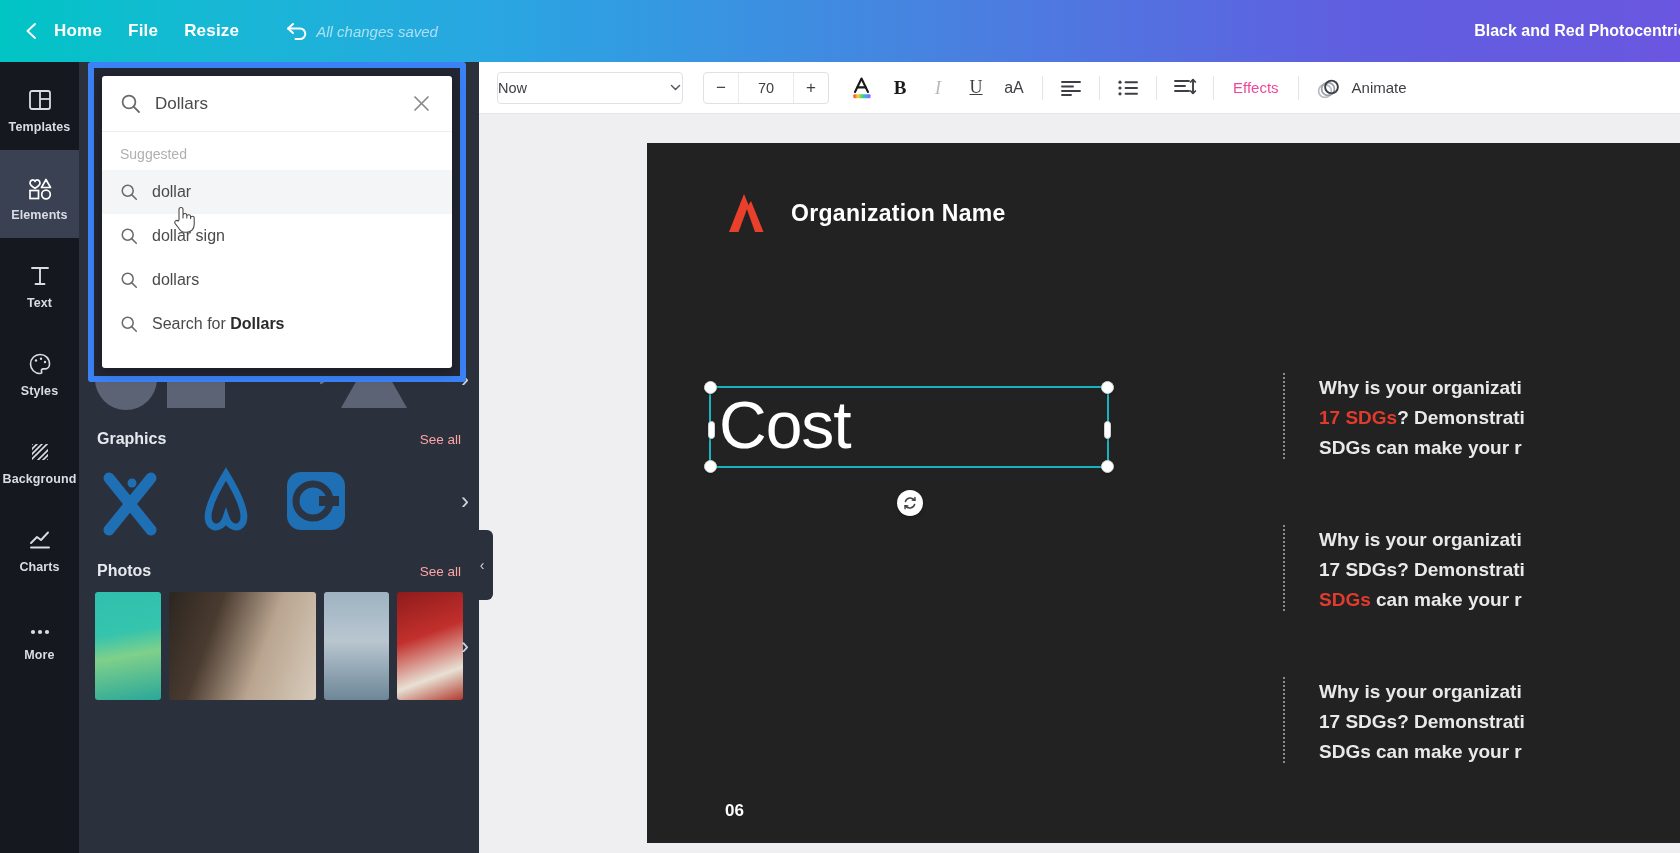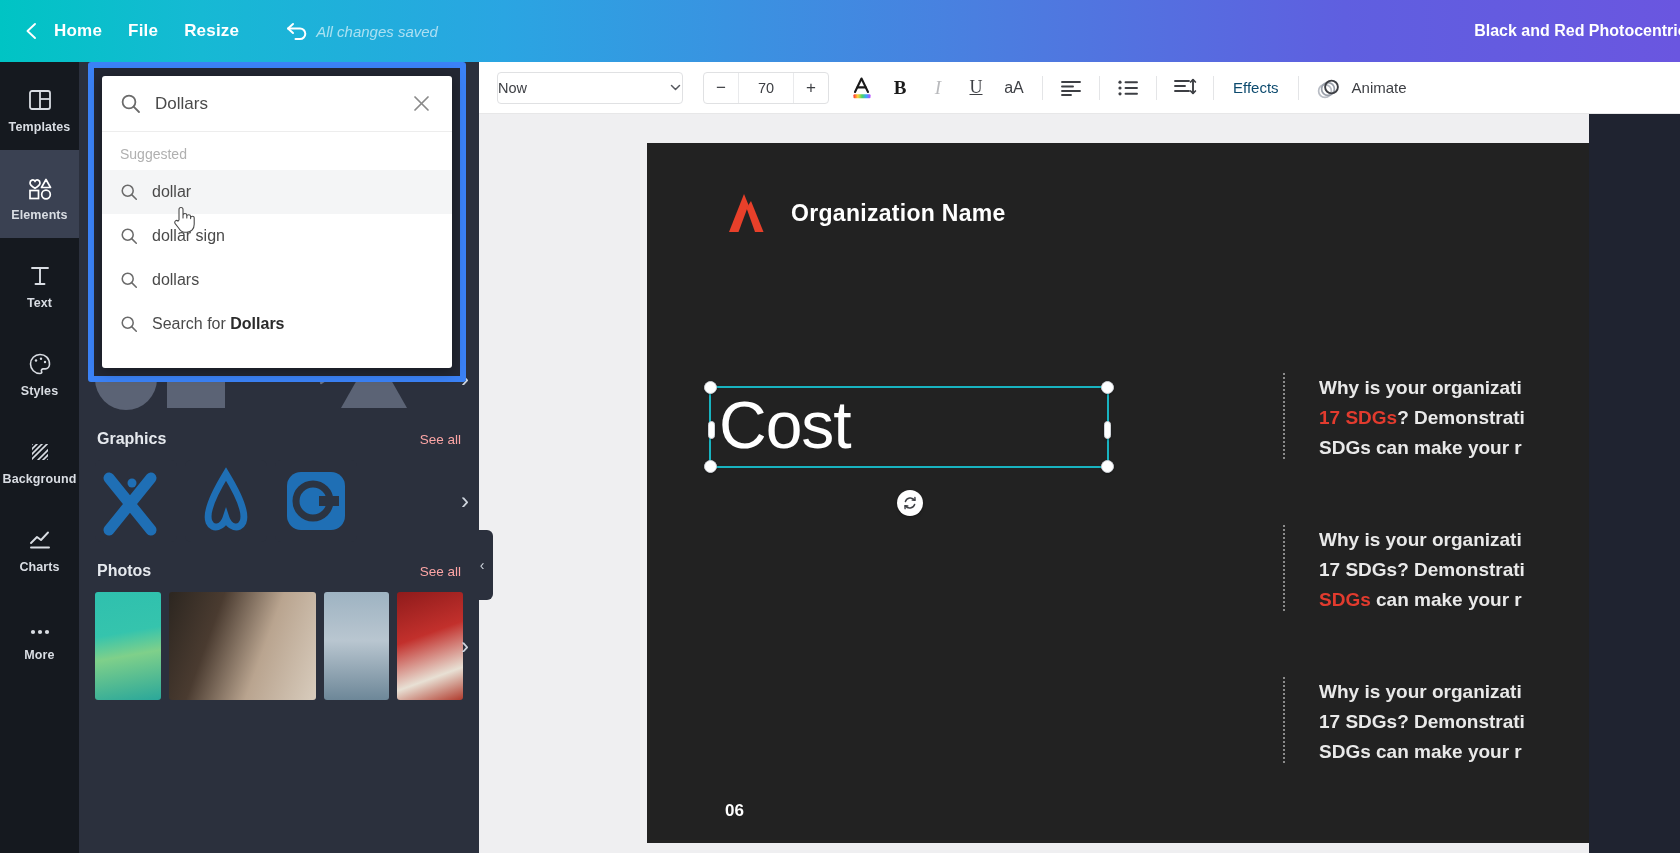--- a/index.html
+++ b/index.html
@@ -105,26 +105,26 @@
   .size-group { margin-left:20px; display:flex; align-items:center;
      border:1px solid #e0e1e3; border-radius:4px; height:32px; }
   .size-btn { width:34px; height:30px; display:flex; align-items:center; justify-content:center;
      color:#3d3f44; font-size:17px; cursor:pointer; }
   .size-val { width:56px; text-align:center; color:#3d3f44; font-size:14.5px;
      border-left:1px solid #e9eaec; border-right:1px solid #e9eaec; line-height:30px; cursor:text;}
   .tb-btn { width:38px; height:38px; display:flex; align-items:center; justify-content:center;
      cursor:pointer; border-radius:4px; }
   .tb-btn.spaced { margin-left:6px; }
   .tb-div { width:1px; height:24px; background:#e4e5e7; margin:0 9px; }
-  .tb-text { color:#0c4a6e; font-size:15px; cursor:pointer; padding:0 10px; }
+  .tb-text { color:#ec4899; font-size:15px; cursor:pointer; padding:0 10px; }
   .tb-animate { display:flex; align-items:center; gap:10px; cursor:pointer; padding:0 8px; }
 
   
   .canvas-area {
-    position:absolute; top:114px; left:479px; width:1110px; height:739px;
+    position:absolute; top:114px; left:479px; width:1201px; height:739px;
     background:#efeff1; overflow:hidden; z-index:10;
   }
   .page {
     position:absolute; top:29px; left:168px; width:1100px; height:700px;
     background:#222222;
   }
   .org-row { position:absolute; top:48px; left:78px; display:flex; align-items:center; gap:24px; }
   .org-name { color:#fff; font-size:23px; font-weight:bold; letter-spacing:.3px; }
 
   .big-word { color:#fff; font-weight:300; letter-spacing:-1px; }

